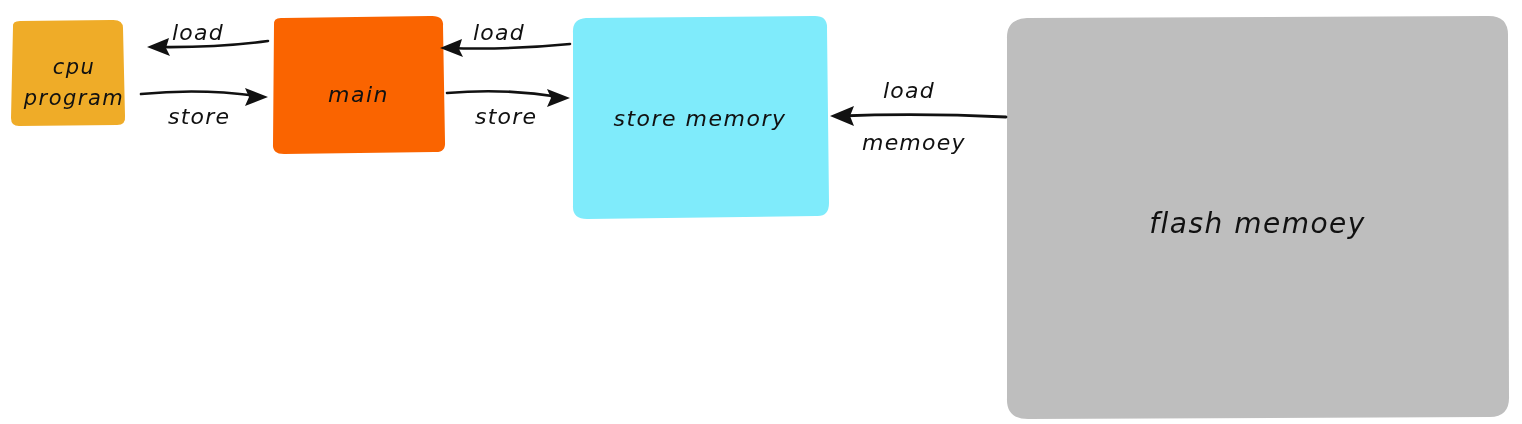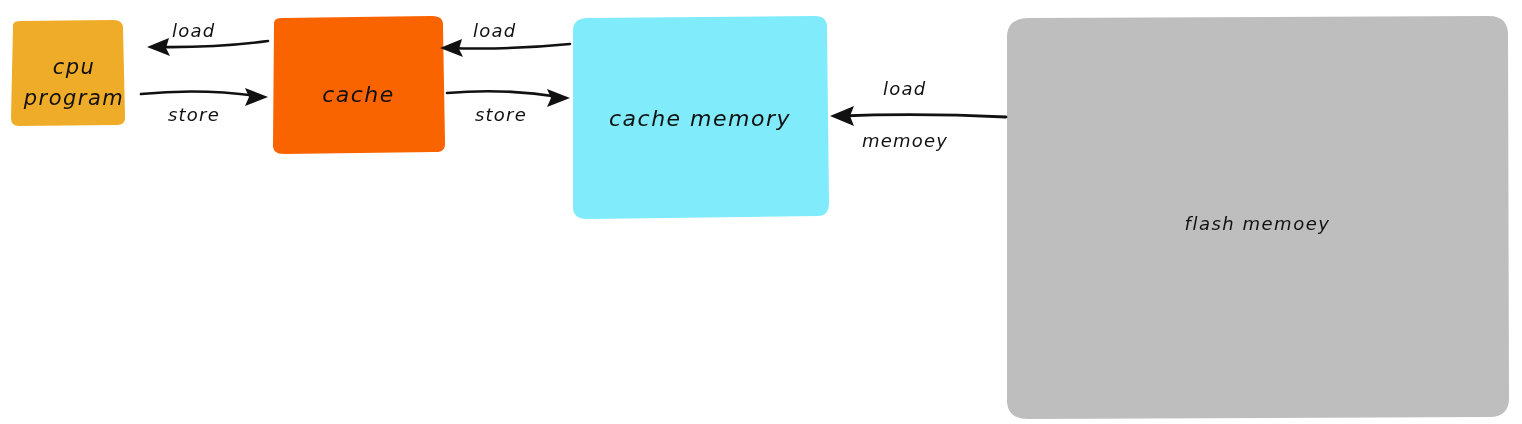--- a/index.html
+++ b/index.html
@@ -34,21 +34,21 @@
     pointer-events: none;
     margin-top: 19px;
   }
   .edge-label {
     position: absolute;
     font-family: "DejaVu Sans", sans-serif;
     font-style: italic;
     color: #111111;
     letter-spacing: 1.2px;
     white-space: nowrap;
-    font-size: 18px;
+    font-size: 22px;
   }
   svg.overlay {
     position: absolute;
     left: 0;
     top: 0;
     width: 1522px;
     height: 424px;
     pointer-events: none;
   }
 </style>
@@ -65,38 +65,38 @@
       <div>cpu</div>
       <div>program</div>
     </div>
   </div>
 
   <div class="node" id="node-cache" style="left:270px; top:15px; width:177px; height:140px;">
     <svg width="177" height="140" viewBox="0 0 177 140" style="position:absolute;left:0;top:0;">
       <path d="M4,10 Q3,2 13,3 L160,1 Q174,0 173,11 L175,127 Q176,138 164,137 L14,139 Q2,139 3,129 Z" fill="#fa6400"></path>
     </svg>
     <div class="node-label" style="font-size:22px; position:relative; z-index:2;">
-      <div>cache</div>
+      <div>main</div>
     </div>
   </div>
 
   <div class="node" id="node-main-memory" style="left:570px; top:15px; width:260px; height:205px;">
     <svg width="260" height="205" viewBox="0 0 260 205" style="position:absolute;left:0;top:0;">
       <path d="M3,18 Q2,4 16,3 L243,1 Q258,0 257,14 L259,188 Q259,202 246,201 L17,204 Q2,204 3,190 Z" fill="#7febfb"></path>
     </svg>
     <div class="node-label" style="font-size:22px; position:relative; z-index:2; transform:translateY(-8px);">
-      <div>cache memory</div>
+      <div>store memory</div>
     </div>
   </div>
 
   <div class="node" id="node-flash-memory" style="left:1005px; top:15px; width:505px; height:405px;">
     <svg width="505" height="405" viewBox="0 0 505 405" style="position:absolute;left:0;top:0;">
       <path d="M2,24 Q1,4 22,3 L482,1 Q504,0 503,22 L504,381 Q505,403 483,402 L23,404 Q1,404 2,383 Z" fill="#bebebe"></path>
     </svg>
-    <div class="node-label" style="font-size:18px; position:relative; z-index:2; transform:translateY(-3px);font-style:italic;">
+    <div class="node-label" style="font-size:28px; position:relative; z-index:2; transform:translateY(-3px);font-style:italic;">
       <div>flash memoey</div>
     </div>
   </div>
 
   <svg class="overlay" viewBox="0 0 1522 424">
 
     <g>
       <path d="M268,41 Q215,48 155,47" fill="none" stroke="#111111" stroke-width="2.6" stroke-linecap="round"></path>
       <path d="M147,47 L169,38 L166,48 L170,56 Z" fill="#111111"></path>
     </g>

